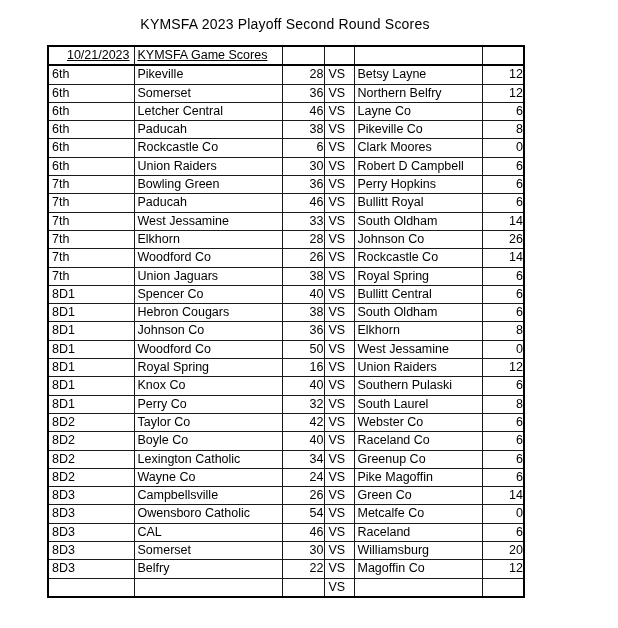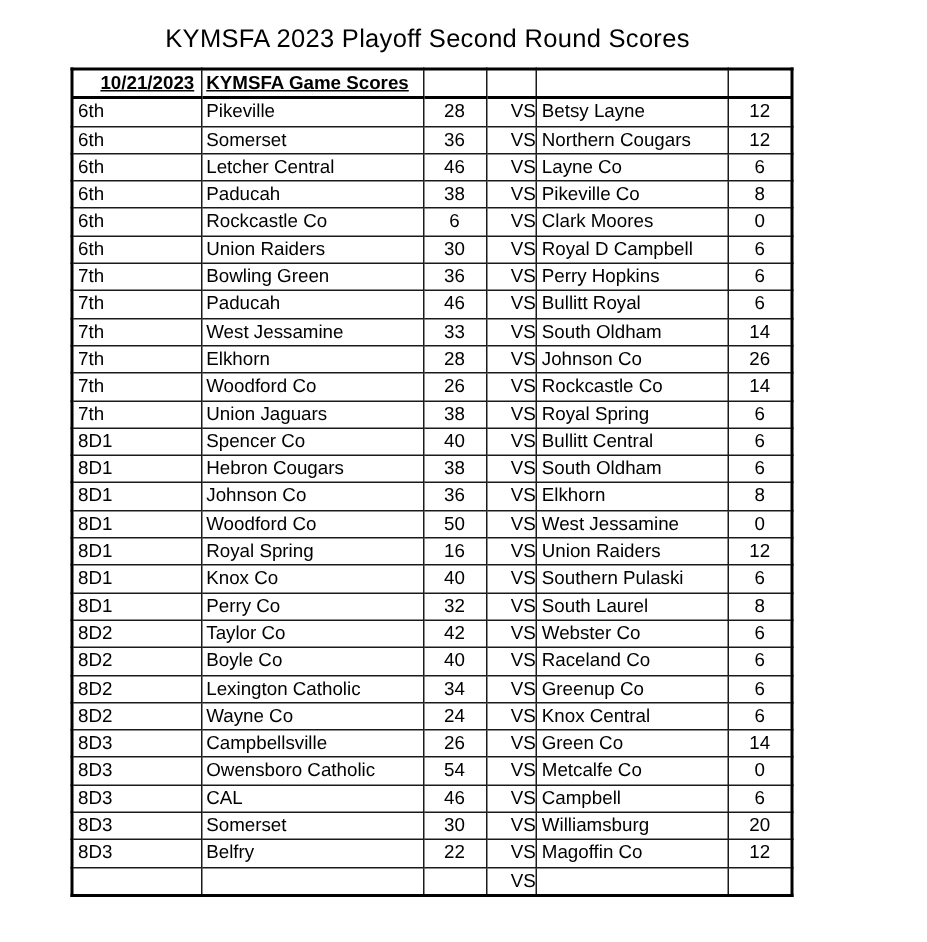--- a/index.html
+++ b/index.html
@@ -16,21 +16,21 @@
     width: 618px;
     height: 628px;
     position: relative;
   }
   .title {
     position: absolute;
     top: 16px;
     left: 47px;
     width: 476px;
     text-align: center;
-    font-size: 17px;
+    font-size: 14px;
     font-weight: 400;
     letter-spacing: 0.2px;
     white-space: nowrap;
   }
   table.scores {
     position: absolute;
     top: 45px;
     left: 47px;
     border-collapse: collapse;
     table-layout: fixed;
@@ -46,29 +46,29 @@
     border: 1px solid #1a1a1a;
     font-size: 12.5px;
     height: 17.3px;
     line-height: 17.3px;
     padding: 0 0 0 3px;
     overflow: hidden;
     white-space: nowrap;
     vertical-align: middle;
   }
   tr.hdr td {
-    font-weight: 700;
+    font-weight: 400;
     border-bottom-width: 2px;
     border-bottom-color: #000000;
     margin-left: 12px;
   }
   tr.hdr td span { text-decoration: underline; }
   td.date-cell { text-align: right; padding-right: 4px; }
-  td.score { text-align: center; padding: 0; }
-  td.vs    { padding-left: 16px; }
+  td.score { text-align: right; padding: 0; }
+  td.vs    { padding-left: 4px; }
 </style>
 </head>
 <body>
 
 <div class="page">
 
   <div class="title">KYMSFA 2023 Playoff Second Round Scores</div>
 
   <table class="scores">
     <colgroup>
@@ -94,21 +94,21 @@
           <td class="score">28</td>
           <td class="vs">VS</td>
           <td class="team">Betsy Layne</td>
           <td class="score">12</td>
         </tr>
         <tr>
           <td class="grade">6th</td>
           <td class="team">Somerset</td>
           <td class="score">36</td>
           <td class="vs">VS</td>
-          <td class="team">Northern Cougars</td>
+          <td class="team">Northern Belfry</td>
           <td class="score">12</td>
         </tr>
         <tr>
           <td class="grade">6th</td>
           <td class="team">Letcher Central</td>
           <td class="score">46</td>
           <td class="vs">VS</td>
           <td class="team">Layne Co</td>
           <td class="score">6</td>
         </tr>
@@ -126,21 +126,21 @@
           <td class="score">6</td>
           <td class="vs">VS</td>
           <td class="team">Clark Moores</td>
           <td class="score">0</td>
         </tr>
         <tr>
           <td class="grade">6th</td>
           <td class="team">Union Raiders</td>
           <td class="score">30</td>
           <td class="vs">VS</td>
-          <td class="team">Royal D Campbell</td>
+          <td class="team">Robert D Campbell</td>
           <td class="score">6</td>
         </tr>
         <tr>
           <td class="grade">7th</td>
           <td class="team">Bowling Green</td>
           <td class="score">36</td>
           <td class="vs">VS</td>
           <td class="team">Perry Hopkins</td>
           <td class="score">6</td>
         </tr>
@@ -262,21 +262,21 @@
           <td class="score">34</td>
           <td class="vs">VS</td>
           <td class="team">Greenup Co</td>
           <td class="score">6</td>
         </tr>
         <tr>
           <td class="grade">8D2</td>
           <td class="team">Wayne Co</td>
           <td class="score">24</td>
           <td class="vs">VS</td>
-          <td class="team">Knox Central</td>
+          <td class="team">Pike Magoffin</td>
           <td class="score">6</td>
         </tr>
         <tr>
           <td class="grade">8D3</td>
           <td class="team">Campbellsville</td>
           <td class="score">26</td>
           <td class="vs">VS</td>
           <td class="team">Green Co</td>
           <td class="score">14</td>
         </tr>
@@ -286,21 +286,21 @@
           <td class="score">54</td>
           <td class="vs">VS</td>
           <td class="team">Metcalfe Co</td>
           <td class="score">0</td>
         </tr>
         <tr>
           <td class="grade">8D3</td>
           <td class="team">CAL</td>
           <td class="score">46</td>
           <td class="vs">VS</td>
-          <td class="team">Campbell</td>
+          <td class="team">Raceland</td>
           <td class="score">6</td>
         </tr>
         <tr>
           <td class="grade">8D3</td>
           <td class="team">Somerset</td>
           <td class="score">30</td>
           <td class="vs">VS</td>
           <td class="team">Williamsburg</td>
           <td class="score">20</td>
         </tr>

